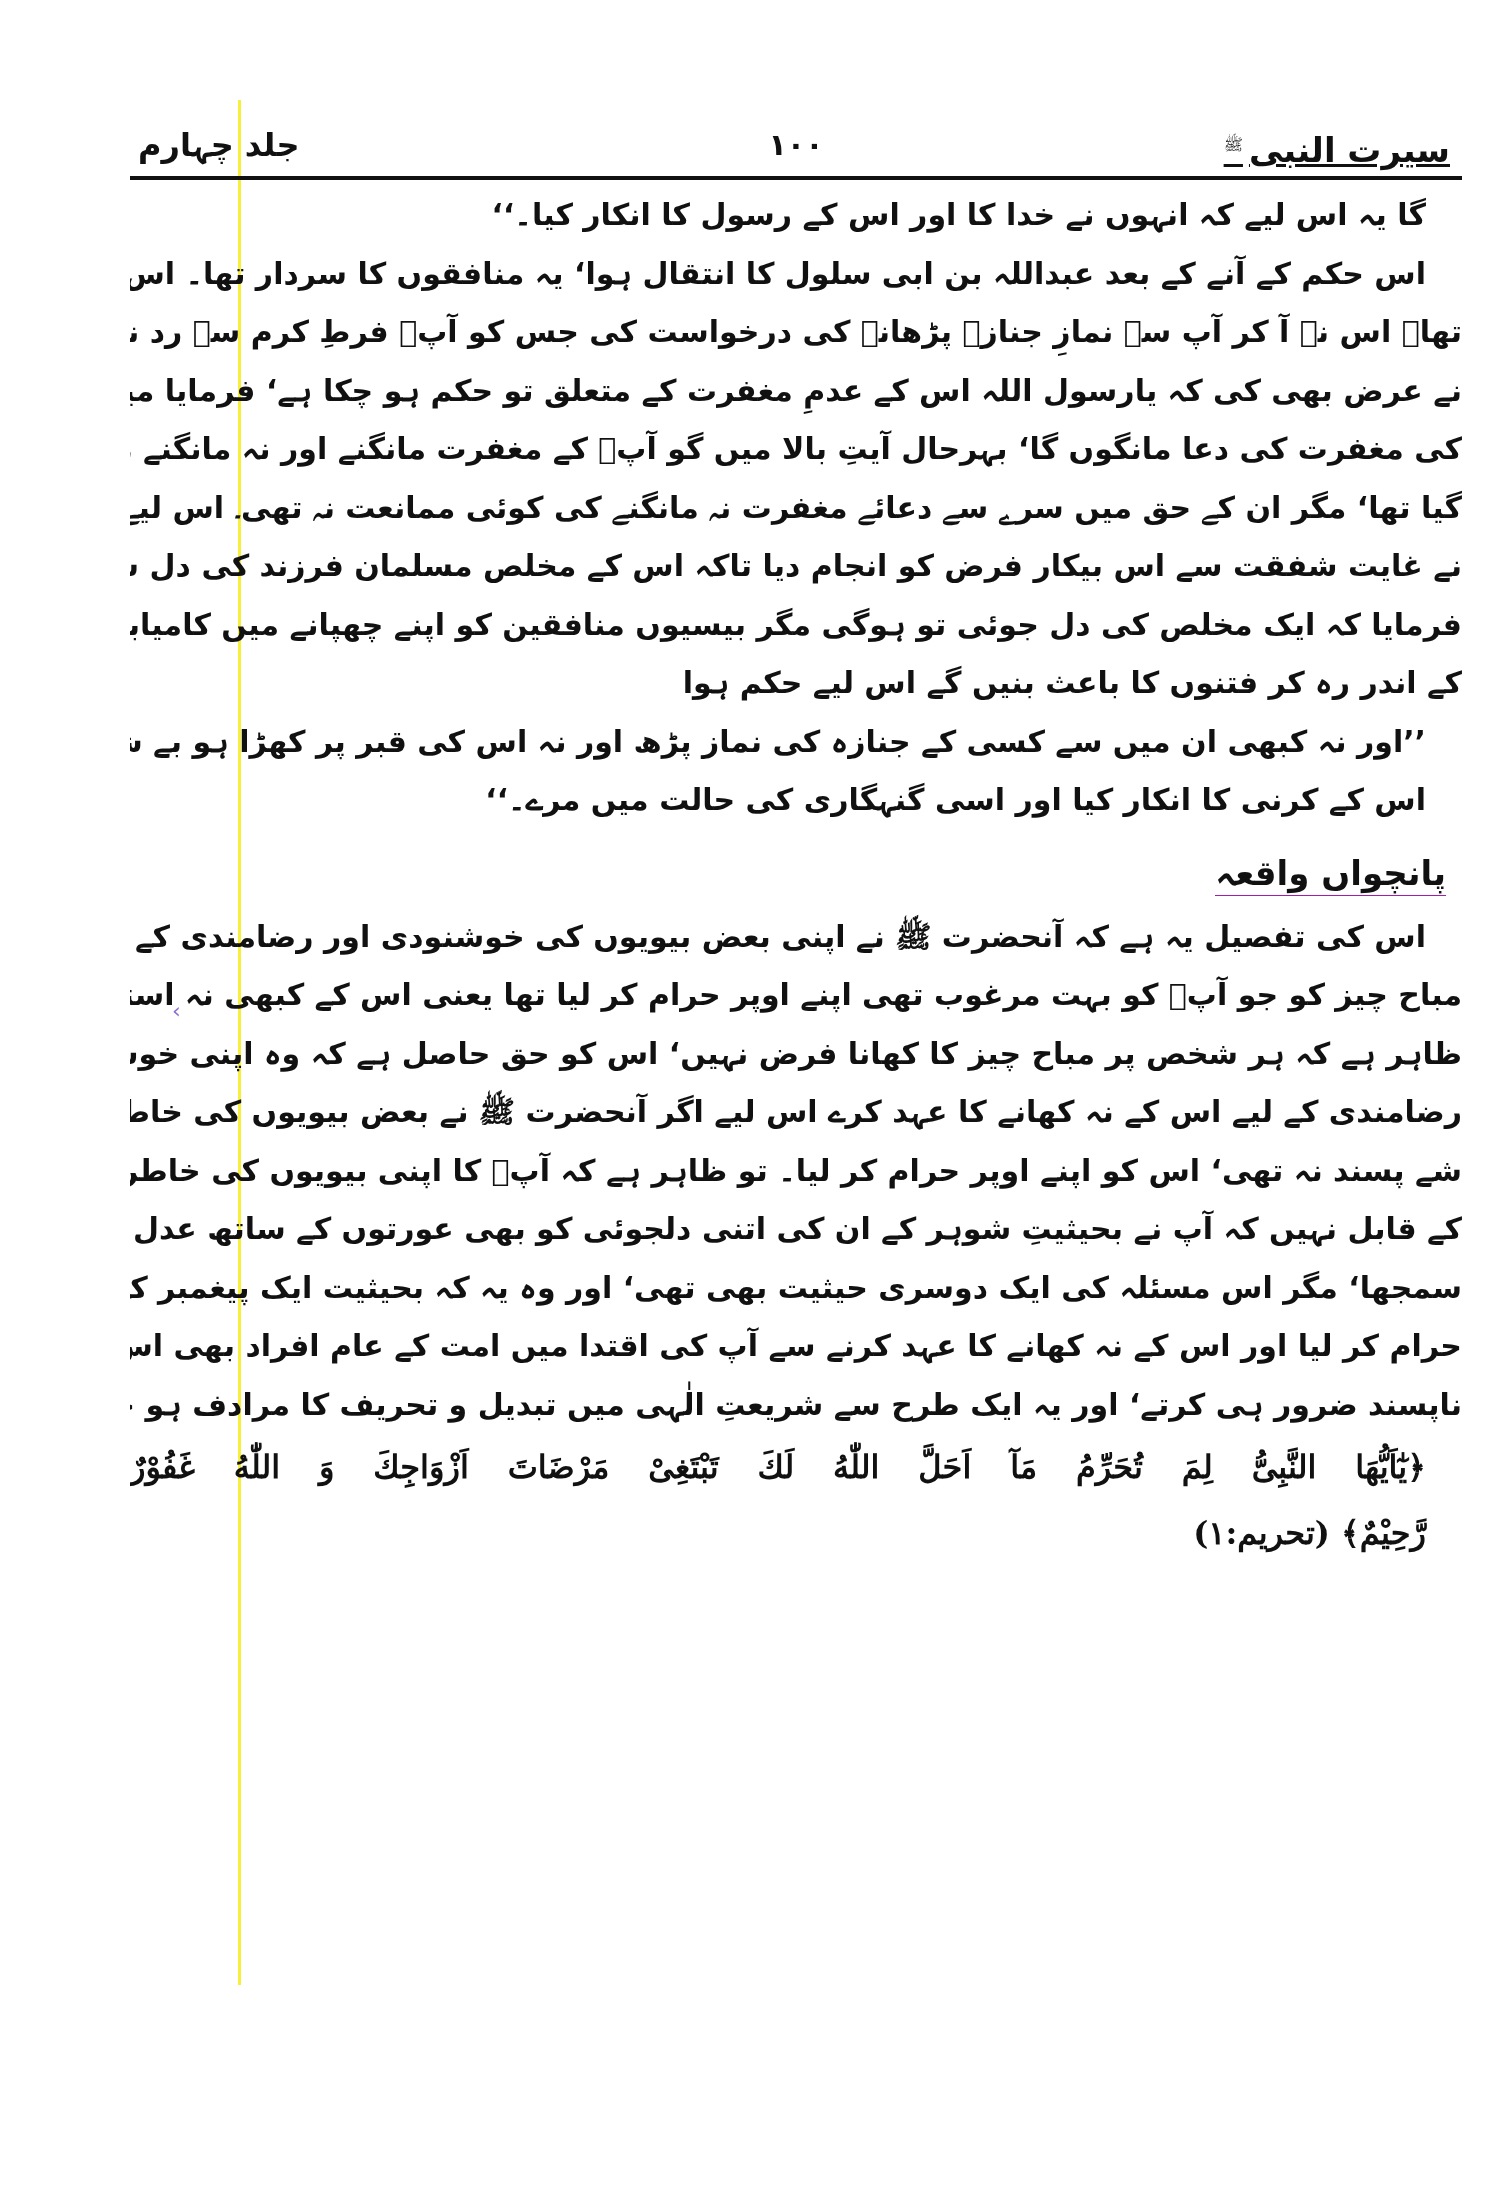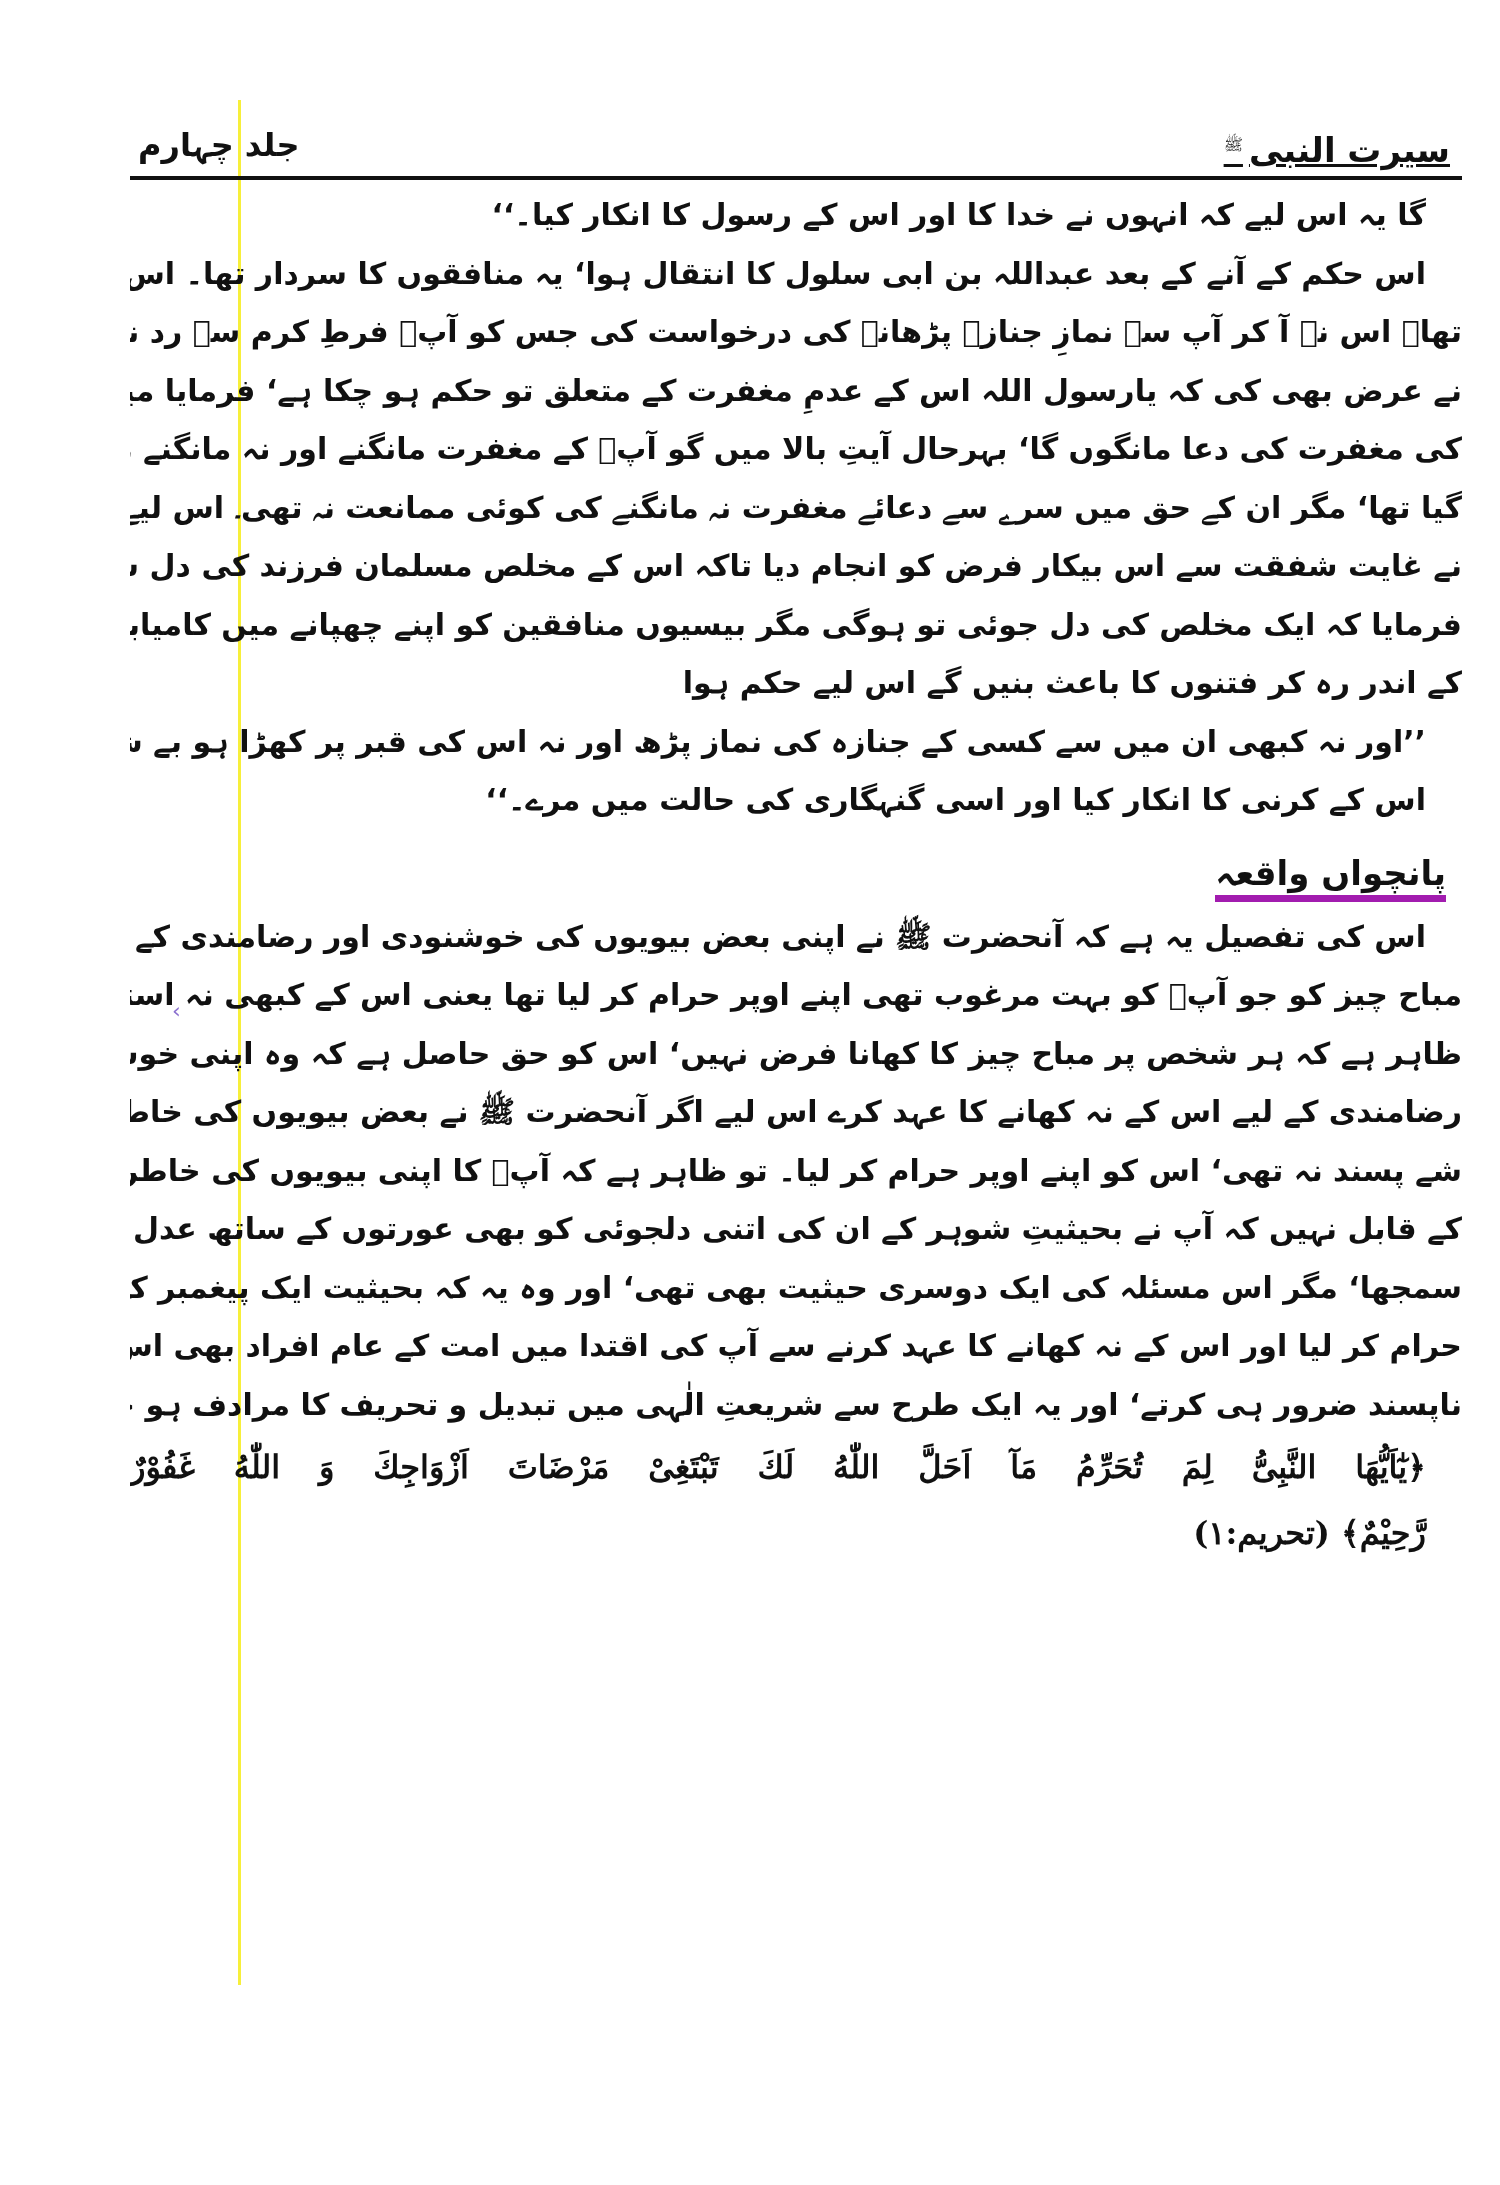--- a/index.html
+++ b/index.html
@@ -129,37 +129,38 @@
     }
     .section-heading {
       display: block;
       font-weight: bold;
       font-size: 34px;
       line-height: 70px;
       height: 70px;
       padding-right: 16px;
     }
     .section-heading span {
-      border-bottom: 7px solid #a21caf;
+      border-bottom: 1px solid #a21caf;
       padding-bottom: 2px;
     }
     .gap-s { display: block; height: 8px; }
   </style>
 </head>
 <body>
 
 <div class="page">
 
   <div class="margin-line" style="background: rgb(247, 239, 58);"></div>
   <div class="margin-mark" style="color: rgb(138, 111, 207);">‹</div>
 
   <div class="header">
     <div class="book-title">
       <span>سیرت النبی</span><span class="salutation">ﷺ</span>
     </div>
+    <div class="page-number">۱۰۰</div>
     <div class="volume">جلد چہارم</div>
   </div>
 
   <div class="content">
 
     <div>
       <span class="line short quote-block">گا یہ اس لیے کہ انہوں نے خدا کا اور اس کے رسول کا انکار کیا۔‘‘</span>
     </div>
 
     <div>

